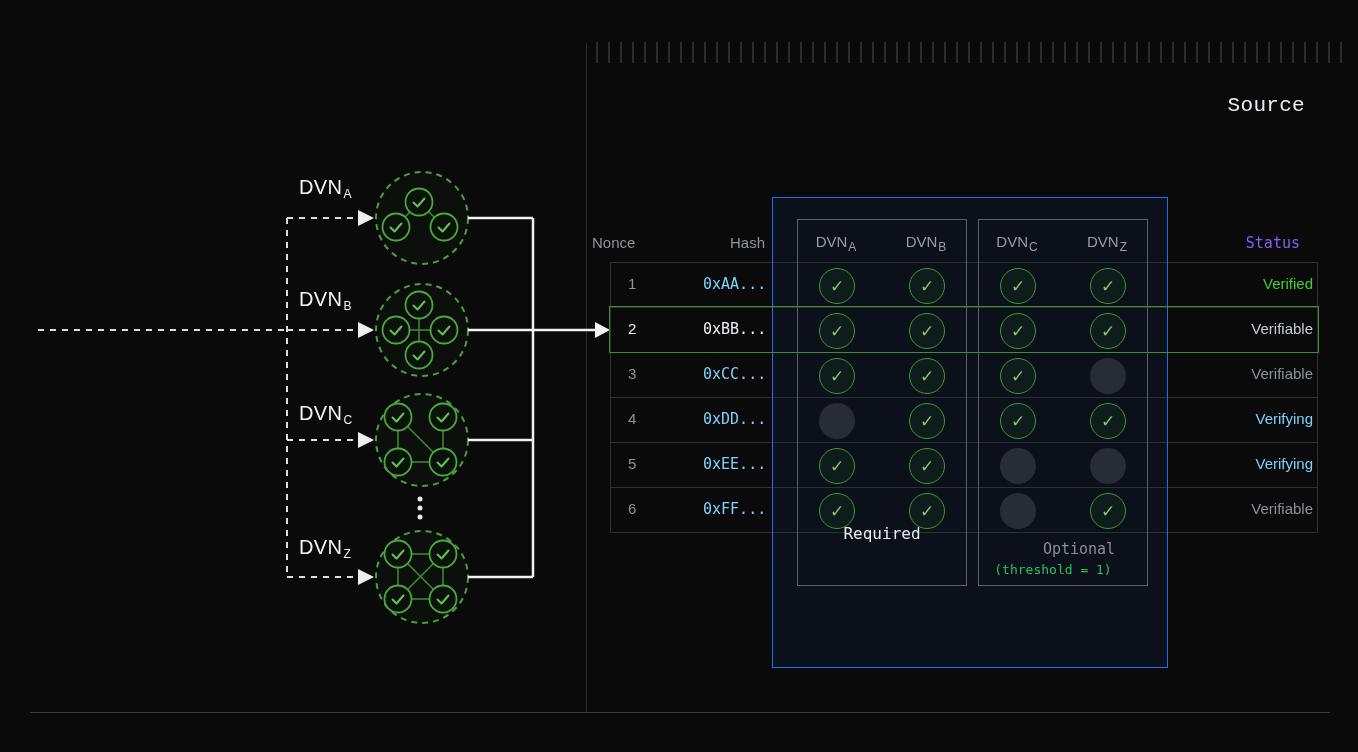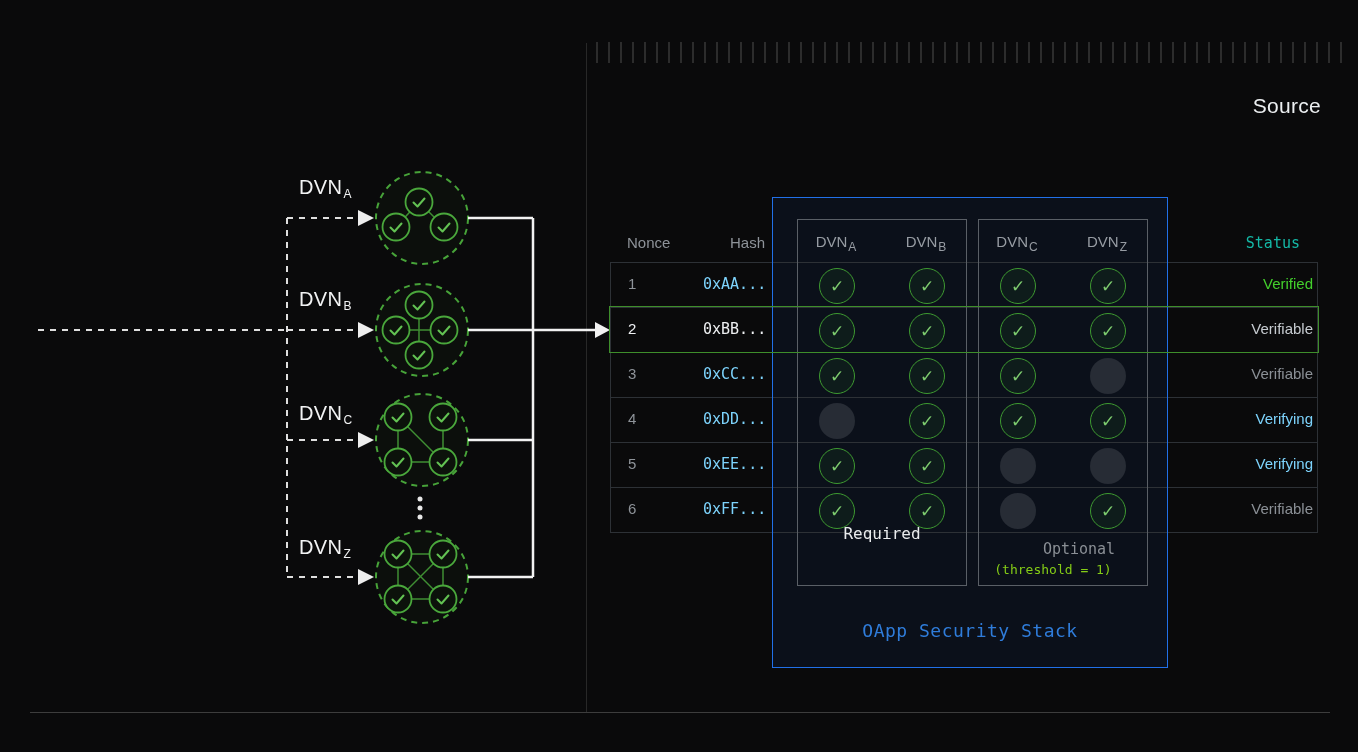--- a/index.html
+++ b/index.html
@@ -5,45 +5,45 @@
   html,body{margin:0;padding:0;background:#060607;}
   .stage{position:relative;width:1358px;height:752px;background:#0a0a0b;overflow:hidden;
          font-family:"Liberation Sans",sans-serif;}
   .abs{position:absolute;}
 
   
   .tick-strip{left:596px;top:42px;width:756px;height:21px;
     background:repeating-linear-gradient(90deg,#2c2c2c 0 2px,transparent 2px 12px);}
   .v-sep{left:586px;top:43px;width:1px;height:669px;background:#282828;}
   .bottom-line{left:30px;top:712px;width:1300px;height:1px;background:#3d3d3d;}
-  .source{top:94px;right:37px;font-size:21px;color:#eceff1;letter-spacing:.3px;}
+  .source{top:94px;right:53px;font-size:21px;color:#eceff1;letter-spacing:.3px;font-family:Liberation Mono, monospace;}
 
   
   .dvn-label{left:299px;color:#f2f3f4;font-size:20px;font-weight:500;letter-spacing:.4px;}
   .dvn-label sub, .dvn-head sub{font-size:12px;vertical-align:-4px;margin-left:1px;}
 
   
   .blue-fill{left:772px;top:197px;width:396px;height:471px;background:rgba(33,100,225,0.07);z-index:1;}
   .blue-border{left:772px;top:197px;width:396px;height:471px;border:1.5px solid #2170e8;
     box-sizing:border-box;z-index:5;pointer-events:none;}
   .inner-box{top:219px;width:170px;height:367px;border:1px solid #5a5f66;box-sizing:border-box;z-index:4;}
   .inner-box.req{left:797px;} .inner-box.opt{left:978px;}
   .req-label{left:797px;top:524px;width:170px;text-align:center;z-index:5;
     font-family:"DejaVu Sans Mono",monospace;font-size:16px;color:#e9ebed;}
   .opt-label{left:978px;top:540px;width:170px;text-align:center;z-index:5;
     font-family:"DejaVu Sans Mono",monospace;font-size:15px;color:#8a8f95;padding-left:16px;}
   .opt-threshold{left:978px;top:562px;width:150px;text-align:center;z-index:5;
-    font-family:"DejaVu Sans Mono",monospace;font-size:13px;color:#84cc16;}
+    font-family:"DejaVu Sans Mono",monospace;font-size:13px;color:#22c55e;}
   .stack-title{left:772px;top:620px;width:396px;text-align:center;z-index:5;
     font-family:"DejaVu Sans Mono",monospace;font-size:18px;color:#2f7cda;letter-spacing:.5px;}
 
   
   .th{top:234px;font-size:15px;color:#8e9399;z-index:5;}
-  .th-nonce{left:627px;} .th-hash{left:702px;margin-left:28px;}
-  .th-status{right:58px;font-family:"DejaVu Sans Mono",monospace;color:#14b8a6;}
+  .th-nonce{left:592px;} .th-hash{left:702px;margin-left:28px;}
+  .th-status{right:58px;font-family:"DejaVu Sans Mono",monospace;color:#8b5cf6;}
   .dvn-head{top:233px;width:90px;text-align:center;transform:translateX(-50%);
     font-size:15px;color:#979ca3;z-index:5;}
 
   .row{left:610px;width:708px;height:46px;border:1px solid #2d3136;box-sizing:border-box;z-index:3;}
   .row .cell{position:absolute;top:12px;font-size:15px;}
   .row .nonce{left:17px;color:#8e9399;}
   .row .hash{left:92px;font-family:"DejaVu Sans Mono",monospace;color:#7dd3fc;}
   .row .status{right:4px;font-family:Liberation Sans, sans-serif;}
   .row.hl .nonce,.row.hl .hash{color:#eef0f2;}
   .st-green{color:#43cf2c;} .st-purple{color:#7dd3fc;} .st-gray{color:#8b9096;} .st-white{color:#c6cbd0;}
@@ -213,21 +213,20 @@
   <div class="abs dvn-label" style="top:402px"><span>DVN</span><sub>C</sub></div>
   <div class="abs dvn-label" style="top:536px"><span>DVN</span><sub>Z</sub></div>
 
   <div class="abs blue-fill"></div>
   <div class="abs inner-box req"></div>
   <div class="abs inner-box opt"></div>
   <div class="abs blue-border"></div>
   <div class="abs req-label">Required</div>
   <div class="abs opt-label">Optional</div>
   <div class="abs opt-threshold">(threshold = 1)</div>
-  <div class="abs stack-title">OApp Security Stack</div>
 
   <div class="abs th th-nonce">Nonce</div>
   <div class="abs th th-hash">Hash</div>
   <div class="abs th th-status">Status</div>
   <div class="abs dvn-head" style="left:836px"><span>DVN</span><sub>A</sub></div>
   <div class="abs dvn-head" style="left:926px"><span>DVN</span><sub>B</sub></div>
   <div class="abs dvn-head" style="left:1017px"><span>DVN</span><sub>C</sub></div>
   <div class="abs dvn-head" style="left:1107px"><span>DVN</span><sub>Z</sub></div>
 
   <div class="abs row" style="top:262px">

